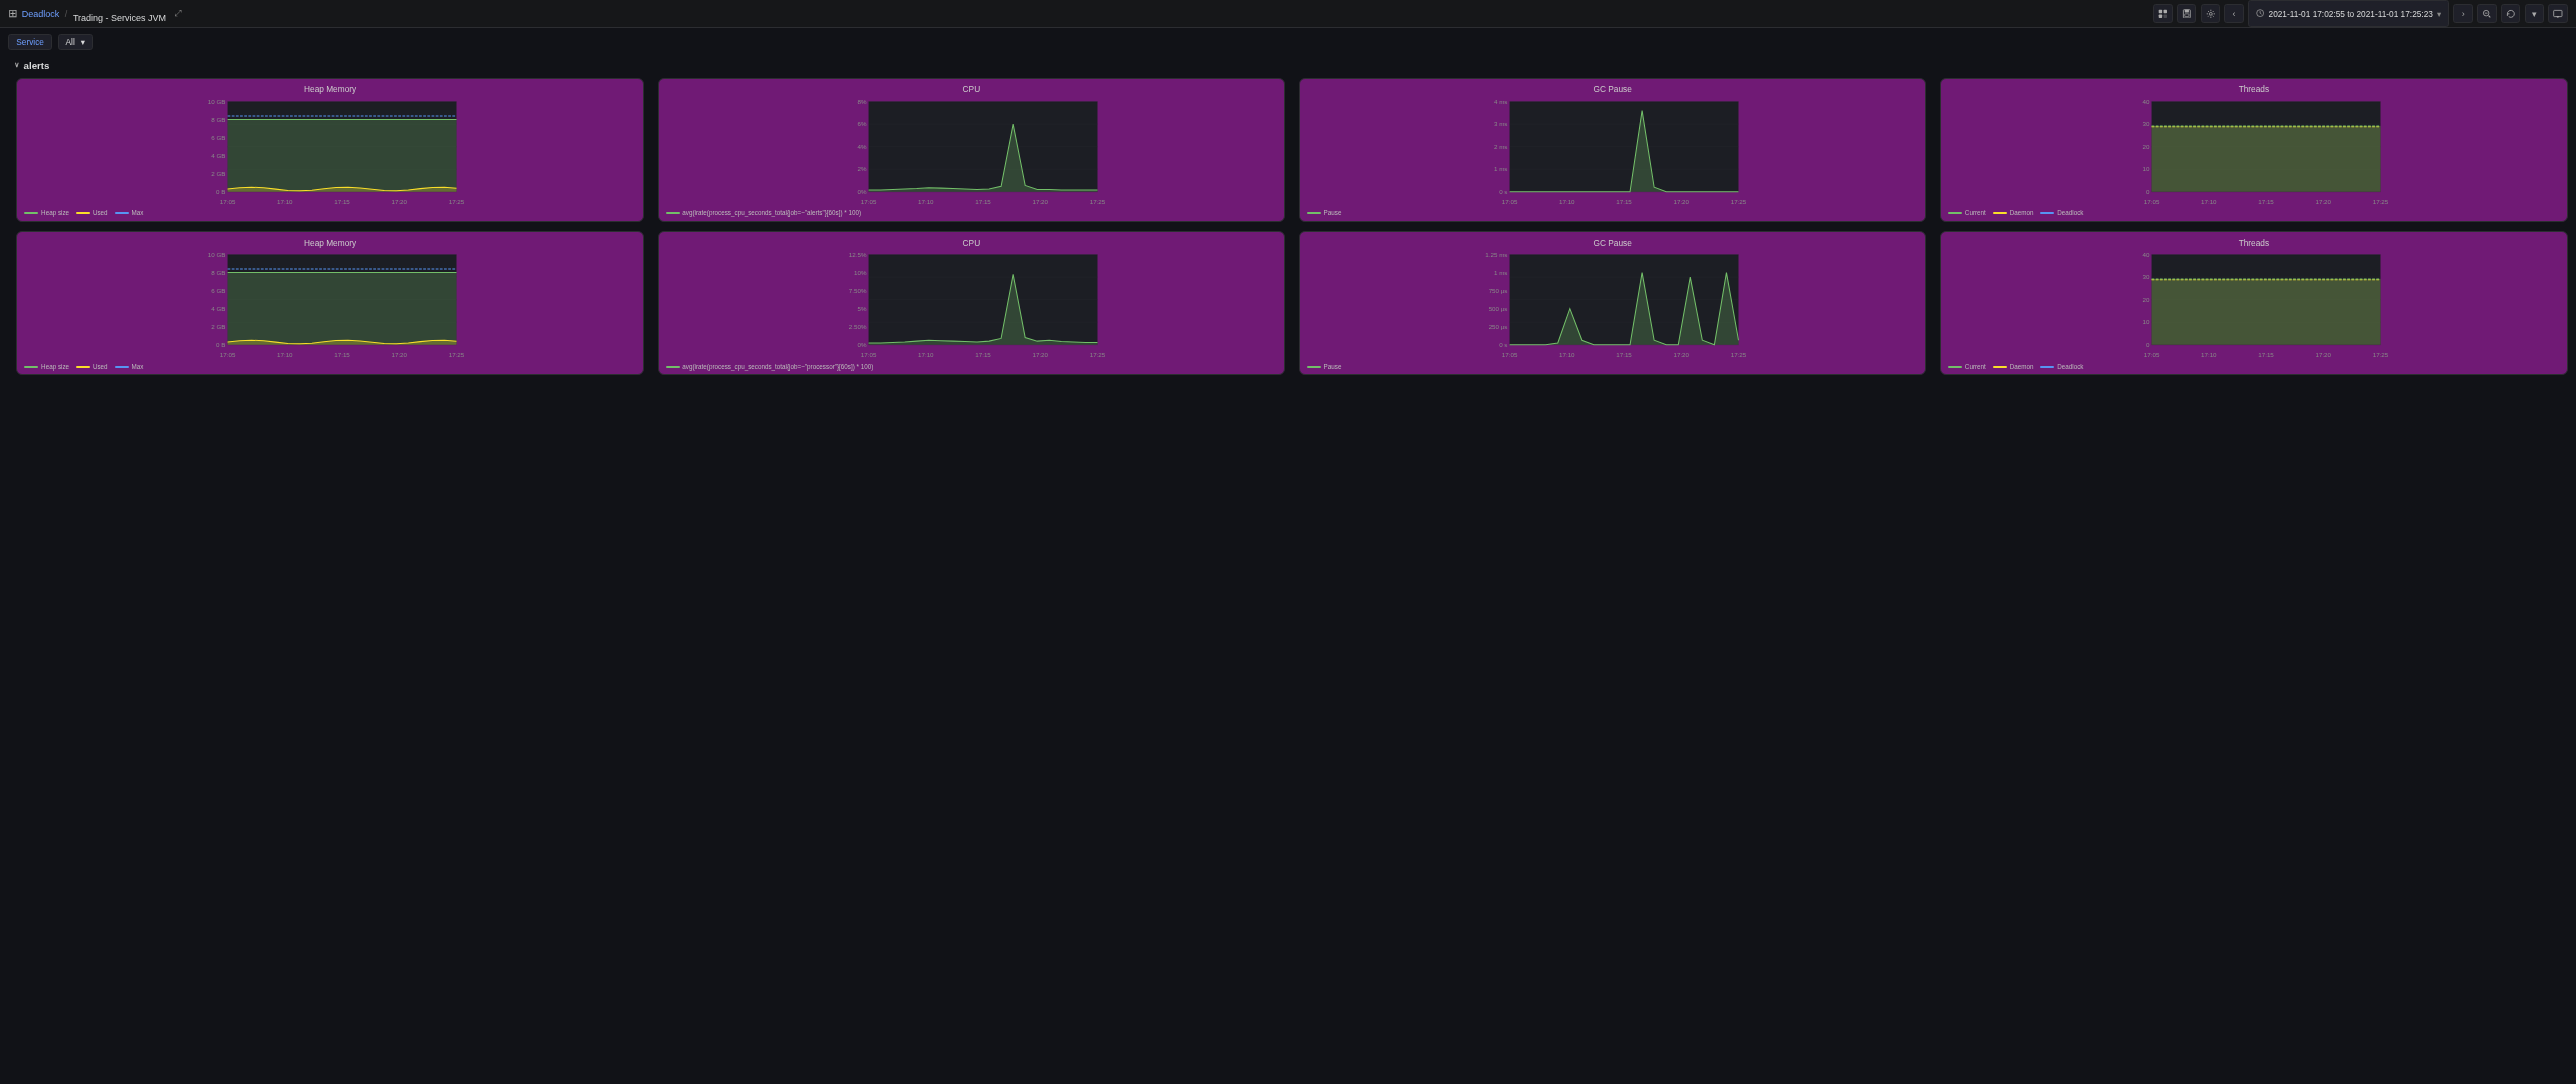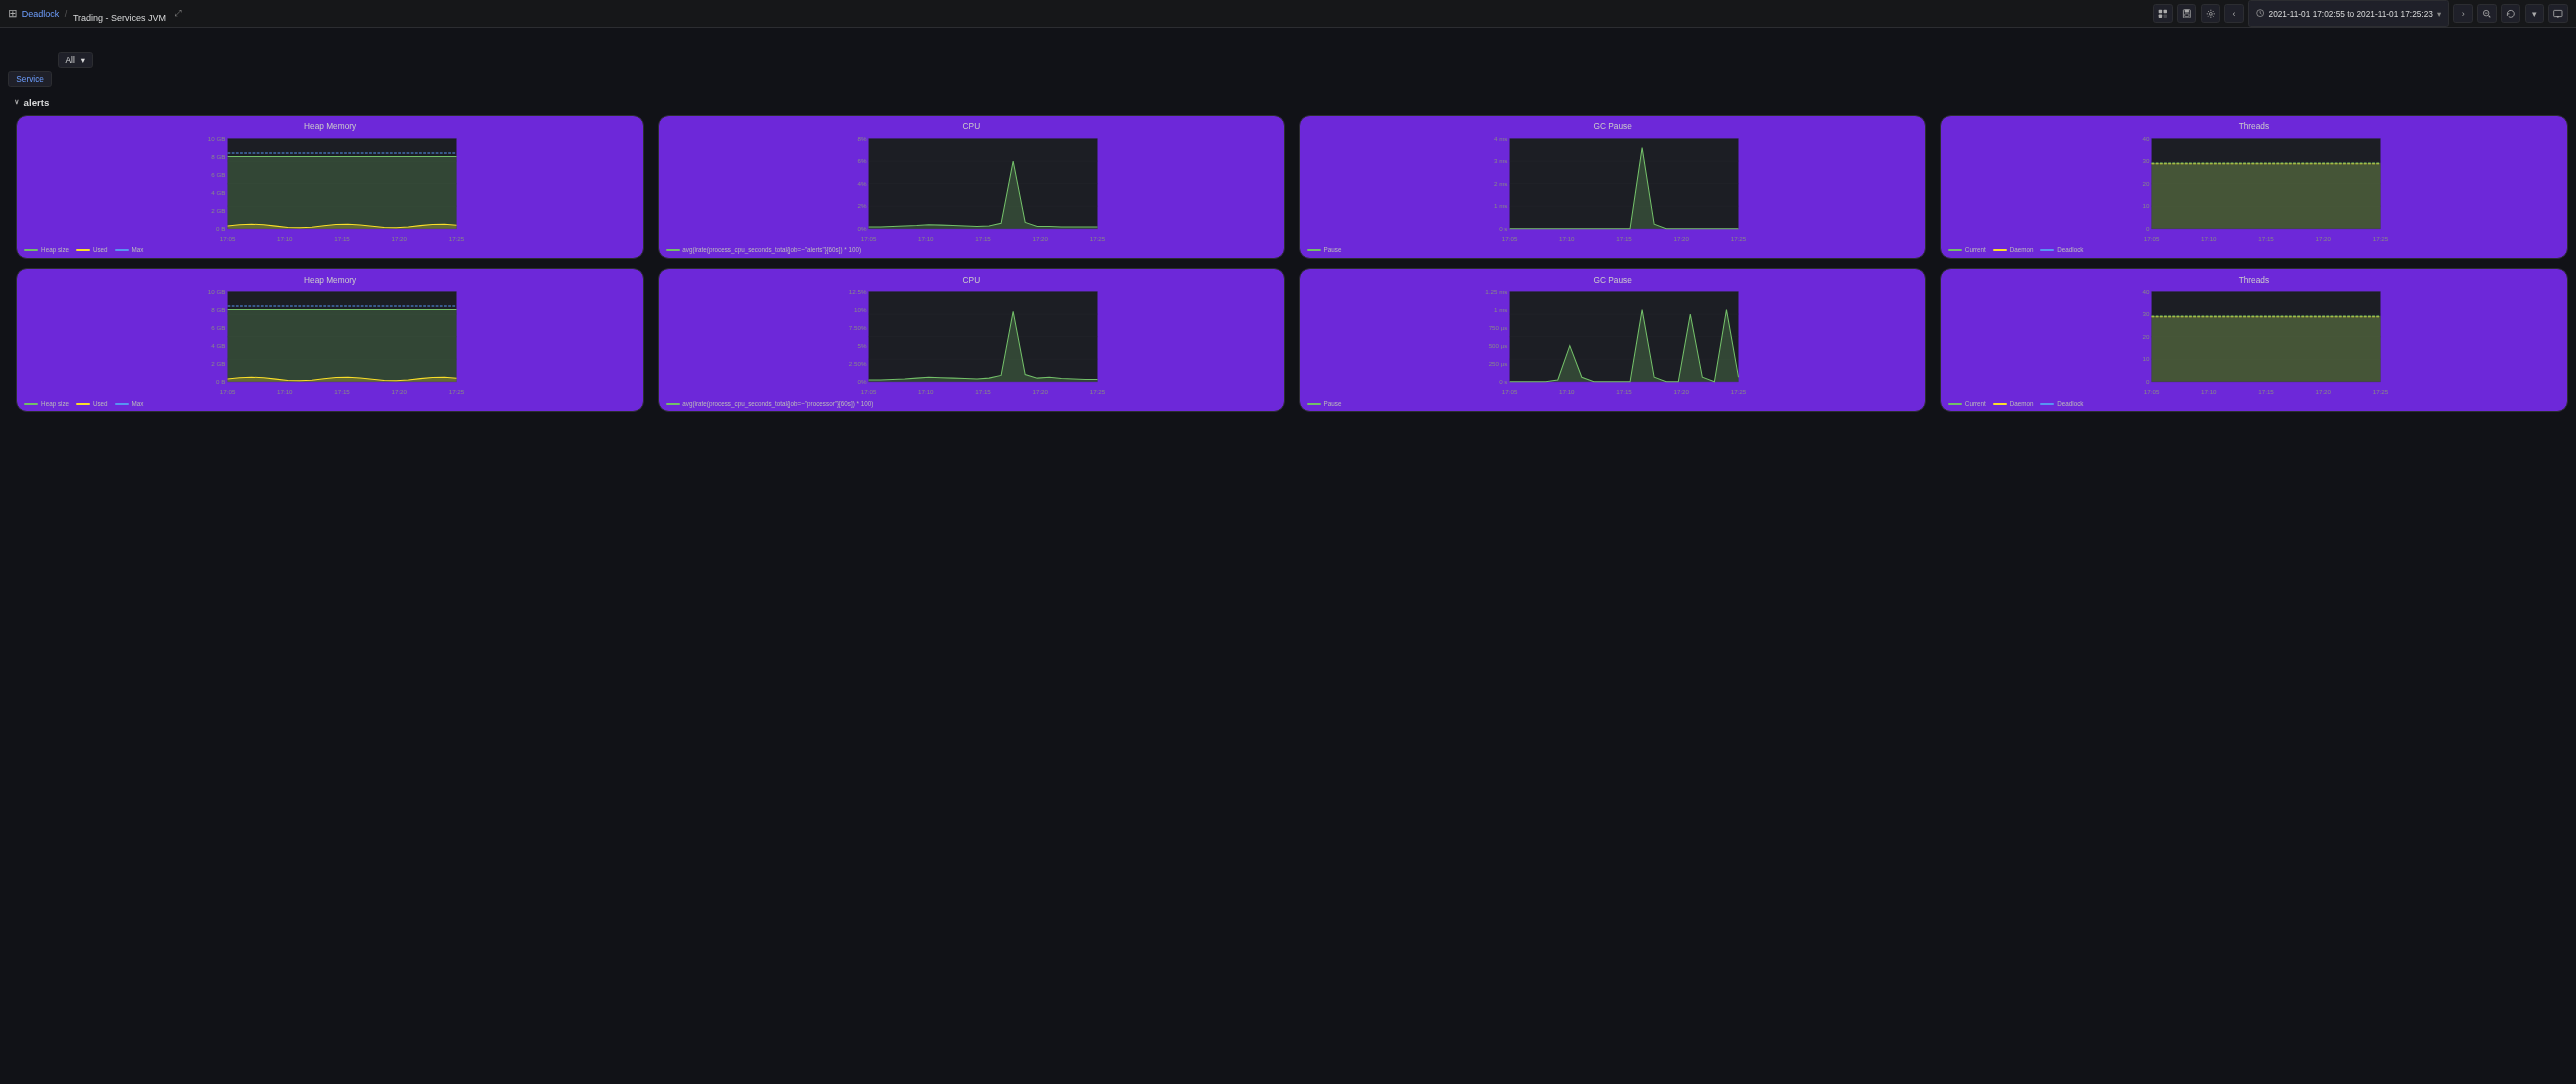--- a/index.html
+++ b/index.html
@@ -66,21 +66,20 @@
       background: #111217;
     }
     .filter-label-btn {
       background: #1f2029;
       border: 0.7px solid #2c2d31;
       color: #6e9fff;
       border-radius: 2.8px;
       padding: 2.1px 7px;
       cursor: pointer;
       font-size: 8.3px;
-      margin-top: 37px;
     }
     .filter-select-btn {
       background: #1f2029;
       border: 0.7px solid #2c2d31;
       color: #d8d9da;
       border-radius: 2.8px;
       padding: 2.1px 7px;
       cursor: pointer;
       font-size: 8.3px;
       display: flex;
@@ -99,23 +98,23 @@
       user-select: none;
       margin-left: 6px;
     }
     .charts-row {
       display: flex;
       gap: 5.6px;
       padding: 2.8px 8.3px 7px 8.3px;
     }
     .chart-card {
       flex: 1;
-      background: #6d28d9;
+      background: #701a75;
       border: 0.7px solid #2c2d31;
-      border-radius: 11px;
+      border-radius: 6px;
       overflow: hidden;
       min-width: 0;
       margin-left: 8px;
     }
     .chart-title {
       text-align: center;
       padding: 5.6px 0 1.4px 0;
       font-size: 8.3px;
       color: #ccc;
     }

